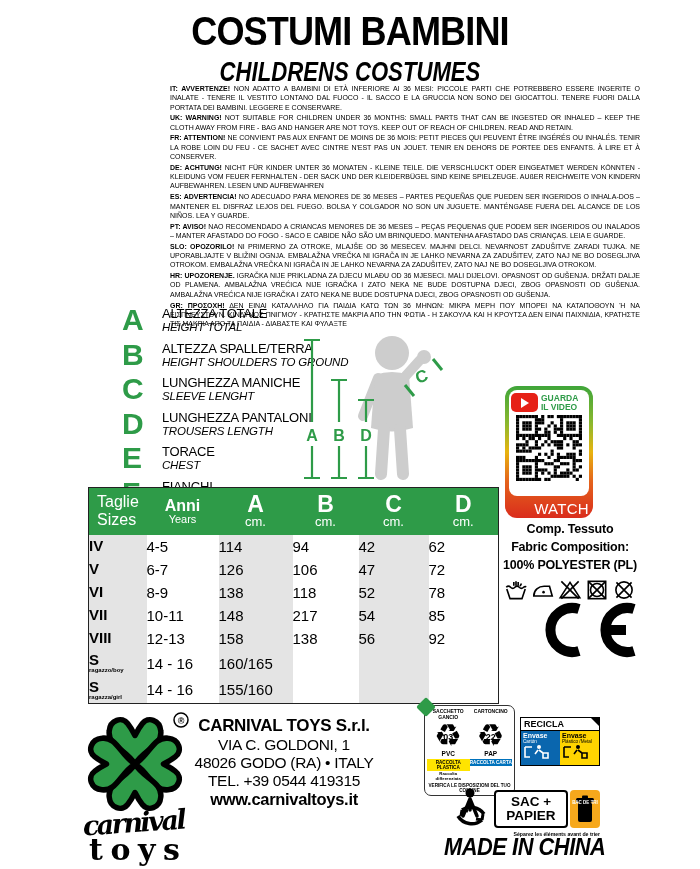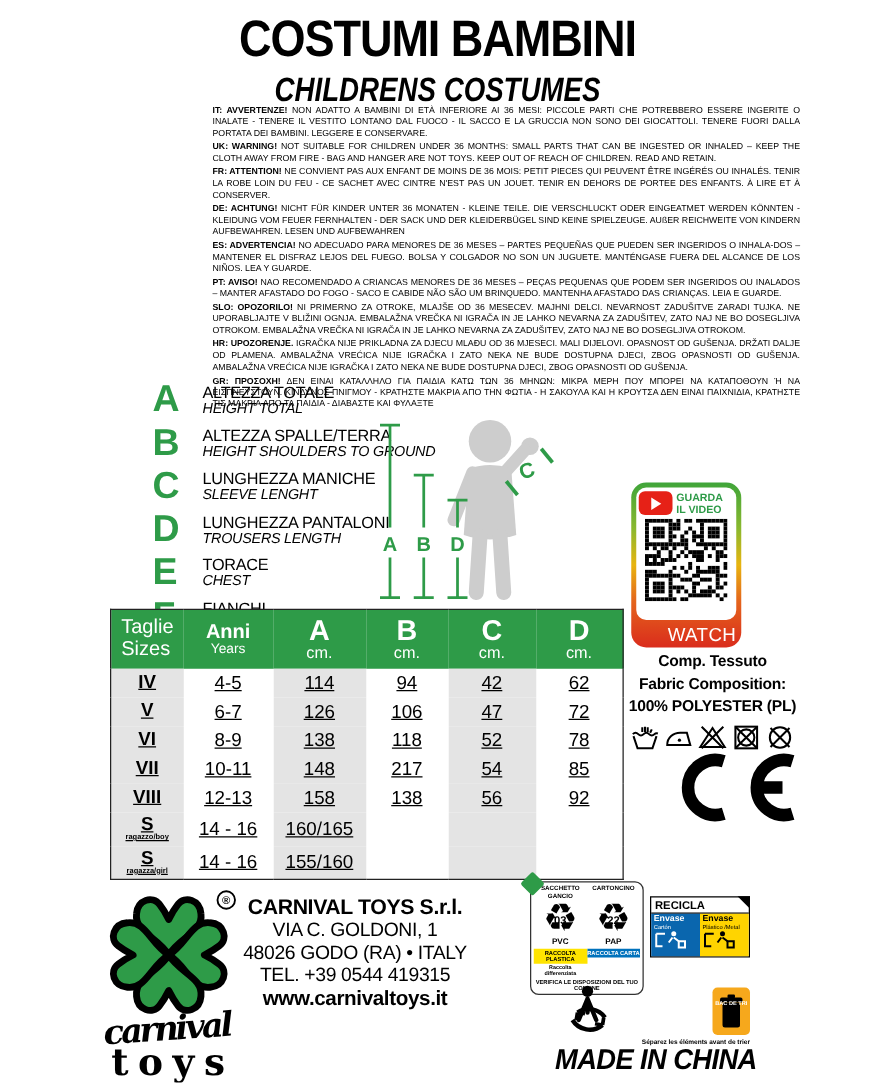--- a/index.html
+++ b/index.html
@@ -40,21 +40,21 @@
         display:flex; align-items:center; justify-content:center; }
   .yt-tri { width:0; height:0; border-left:8px solid #fff; border-top:5px solid transparent; border-bottom:5px solid transparent; }
   .video-title { color:#2E9B48; font-weight:bold; font-size:8.5px; line-height:1.05; text-transform:uppercase; }
   .qr-wrap { display:flex; justify-content:center; margin-top:3px; }
   .watch { text-align:right; color:#fff; font-weight:normal; font-size:15px; margin-top:4px; letter-spacing:.3px; }
   
   .size-table { position:absolute; left:88px; top:487px; border-collapse:collapse;
                 border:1px solid #222; }
   .size-table th { background:#2E9B48; color:#fff; font-weight:normal; vertical-align:middle; padding:2px 0; }
   .size-table thead tr { height:47px;padding-left:39px; }
-  .size-table td { text-align:center; vertical-align:middle; font-size:15px; height:23px;text-decoration:underline; }
+  .size-table td { vertical-align:middle; font-size:15px; height:23px; }
   .size-table td.shade { background:#e4e4e4; }
   .h-taglie { text-align:left; padding-left:8px !important; font-size:16px; line-height:1.15; }
   .h-anni b { font-size:16px; font-weight:bold; display:block; line-height:1; }
   .h-anni span { font-size:11px; display:block; line-height:1; }
   .h-let b { font-size:23px; font-weight:bold; display:block; line-height:.9; }
   .h-let span { font-size:13px; display:block; line-height:1; }
   td.size-c { font-weight:bold; font-size:15px; line-height:.9; }
   td.size-c .sub { display:block; font-size:6px; font-weight:bold; line-height:1; }
   
   .fabric { position:absolute; left:500px; top:520px; width:140px; text-align:center; }
@@ -654,20 +654,21 @@
   </div>
 
   <svg class="triman" width="40" height="46" viewBox="0 0 40 46">
     <circle cx="20" cy="7" r="4.5" fill="#000"></circle>
     <path d="M20 13 L13 30 M20 13 L27 30 M20 13 V24" stroke="#000" stroke-width="3.5" stroke-linecap="round" fill="none"></path>
     <path d="M8 30 A 16 16 0 0 0 32 34" stroke="#000" stroke-width="3.5" fill="none"></path>
     <path d="M32 34 l-6 -1 M32 34 l1 -6" stroke="#000" stroke-width="3" fill="none"></path>
     <path d="M34 28 A 16 16 0 0 0 12 24" stroke="#000" stroke-width="3.5" fill="none"></path>
     <path d="M12 24 l6 1 M12 24 l-1 6" stroke="#000" stroke-width="3" fill="none"></path>
   </svg>
+  <div class="sac-box">SAC + PAPIER</div>
   <div class="bac-tab">
     <svg width="22" height="30" viewBox="0 0 22 30">
       <rect x="4" y="8" width="14" height="20" rx="2" fill="#000"></rect>
       <rect x="2" y="4" width="18" height="4" rx="1.5" fill="#000"></rect>
       <rect x="8" y="1.5" width="6" height="3" rx="1" fill="#000"></rect>
     </svg>
     <div class="bac-txt">BAC DE TRI</div>
   </div>
   <div class="sort-note">Séparez les éléments avant de trier</div>
 

